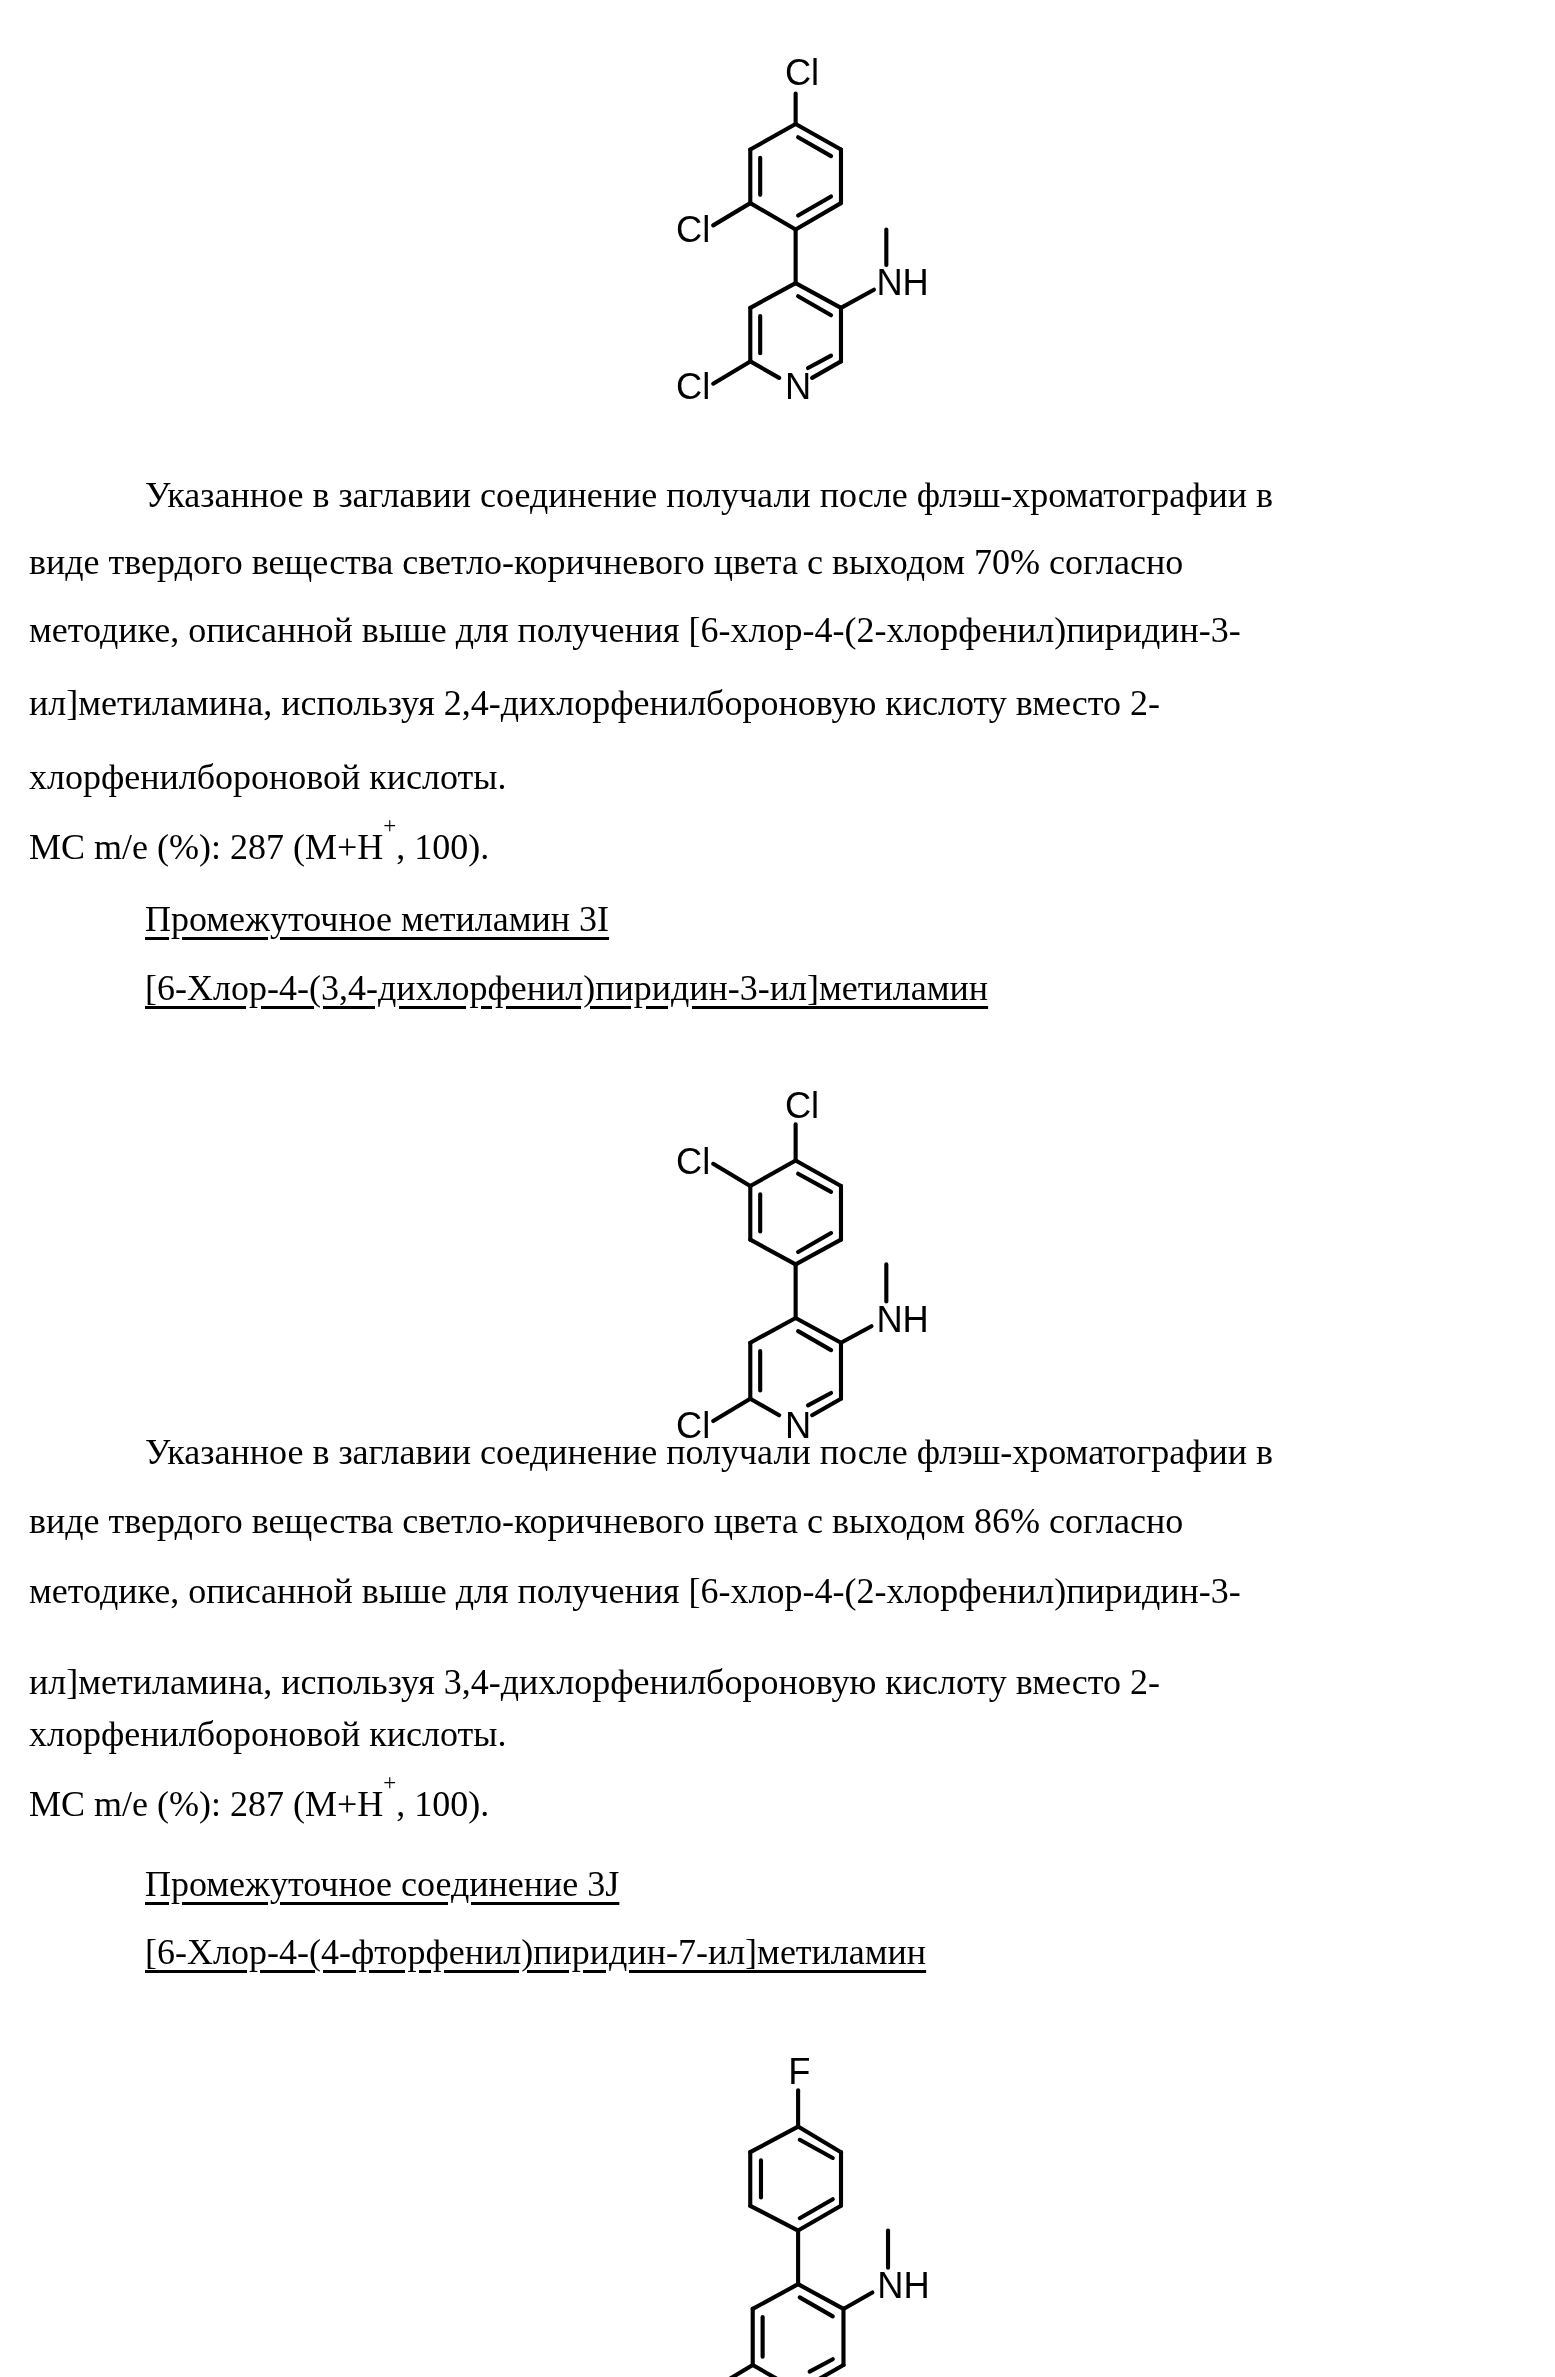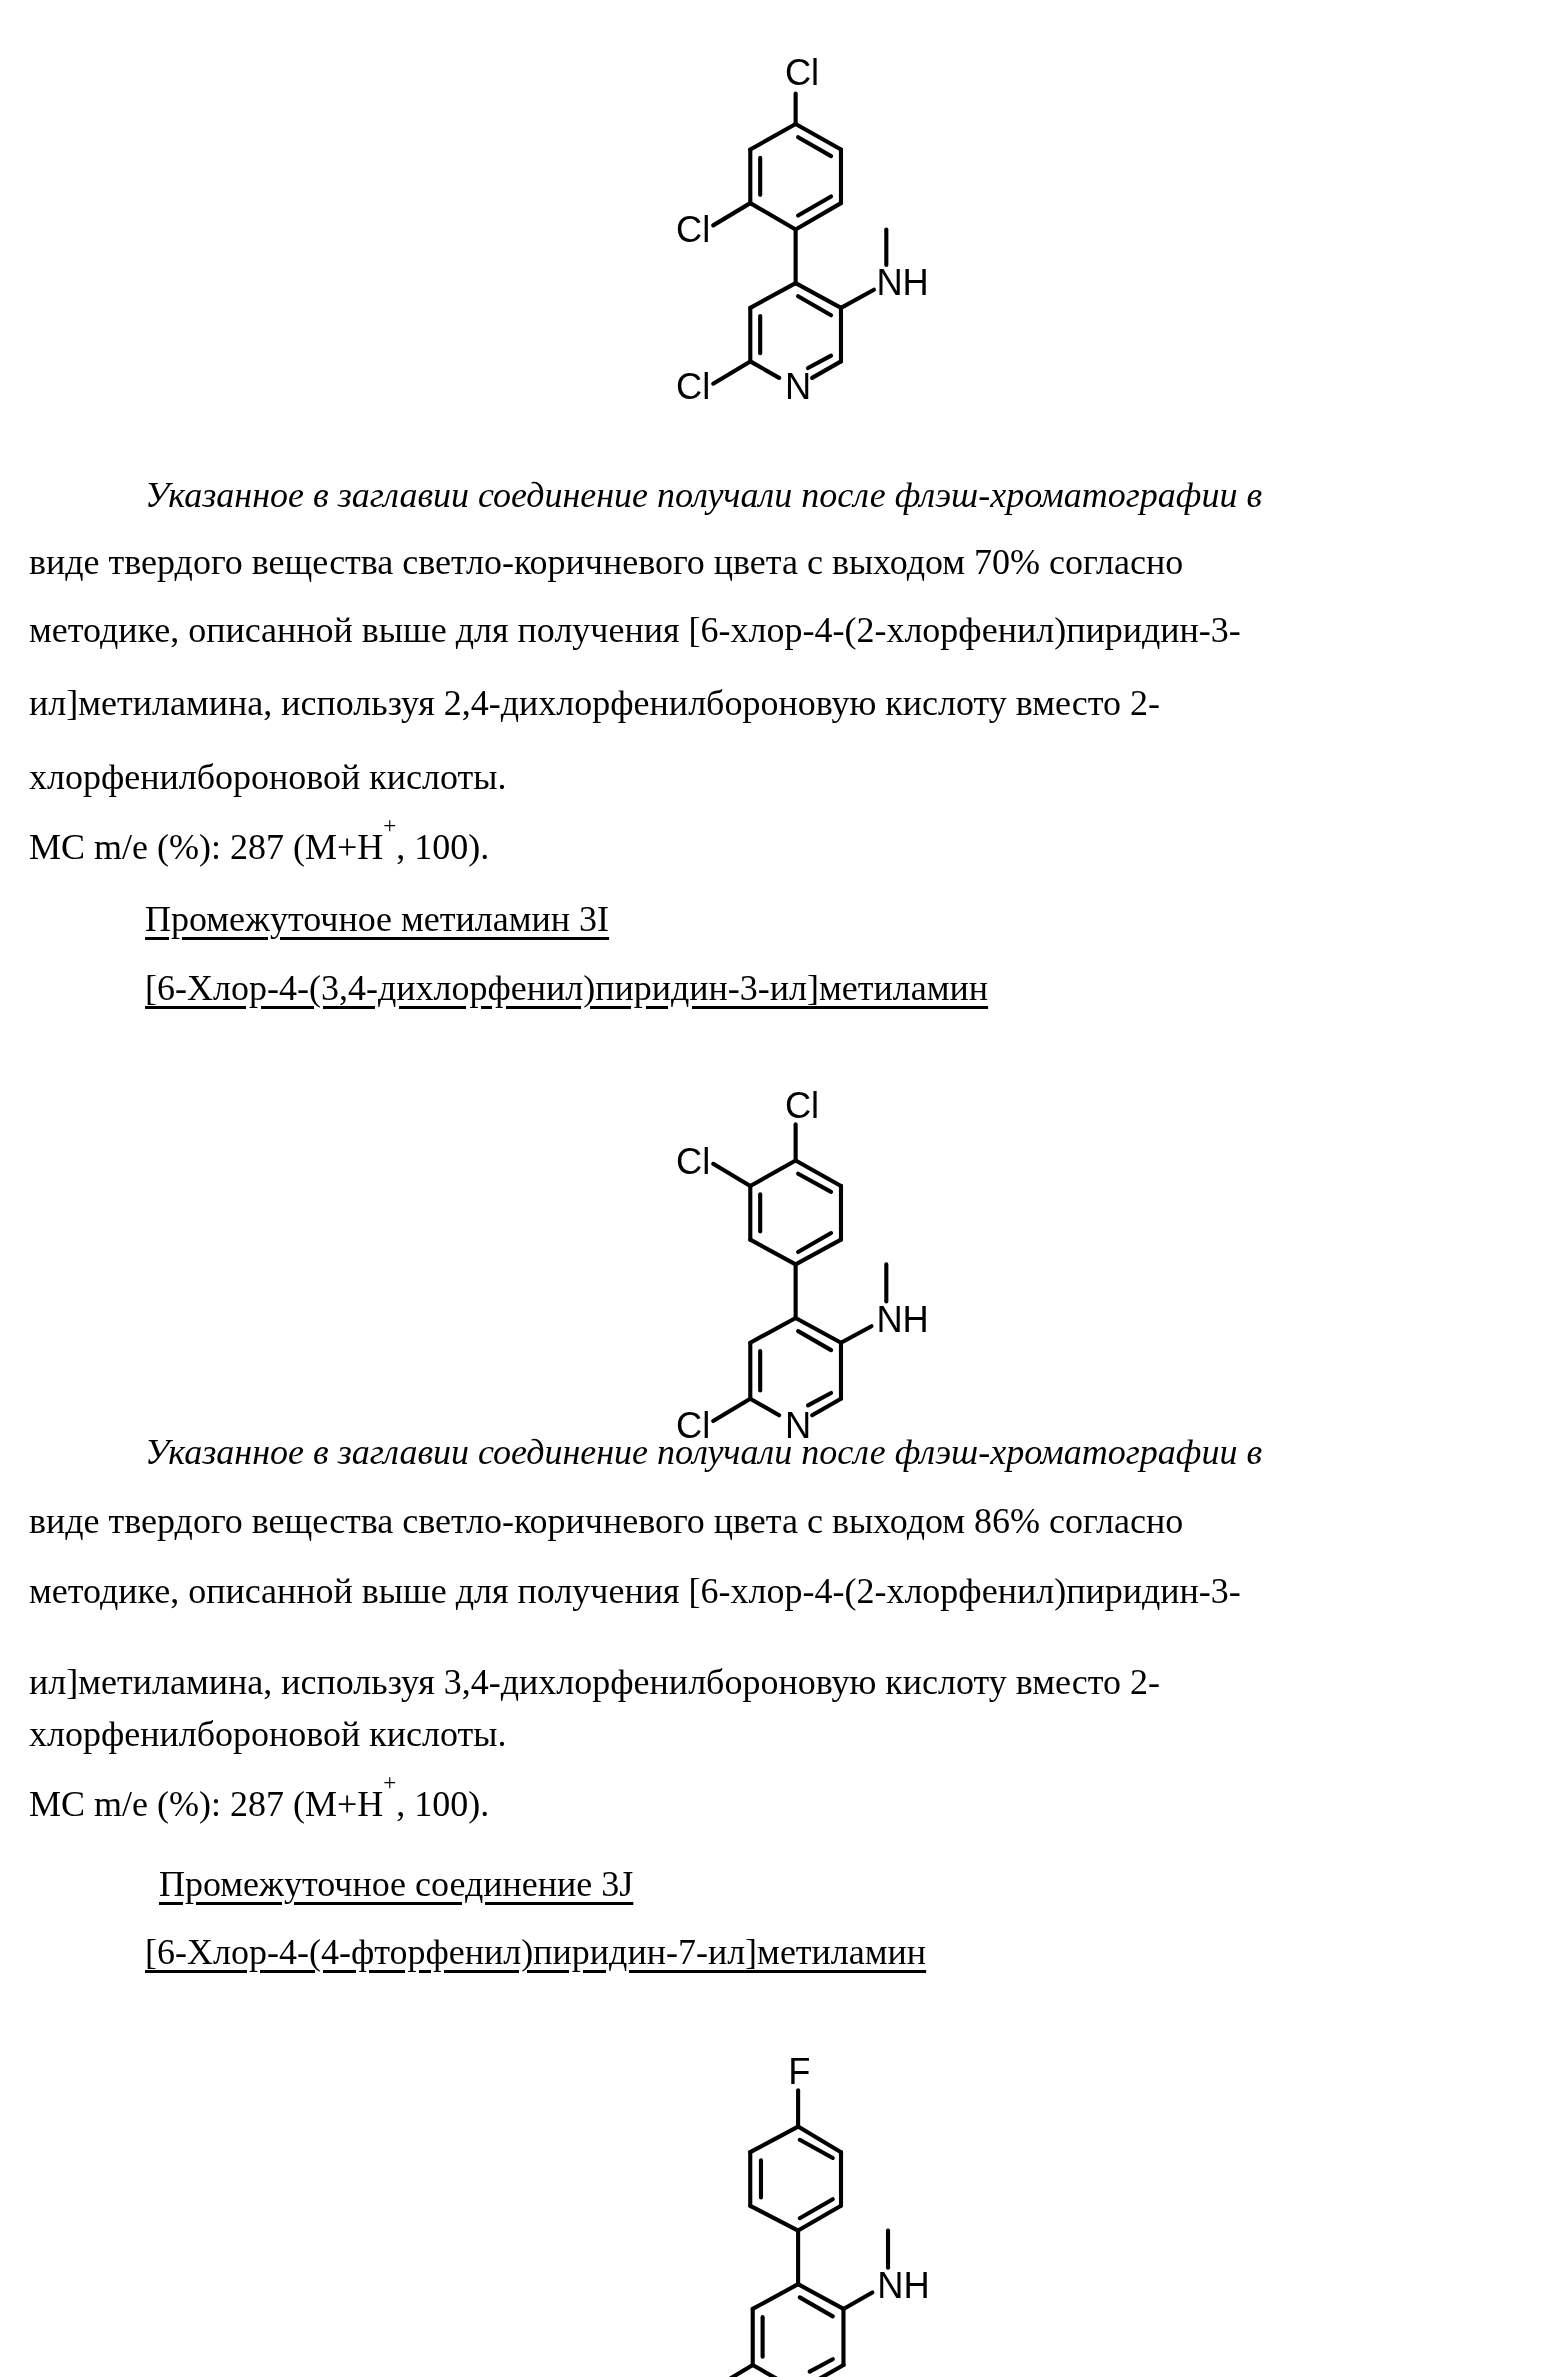--- a/index.html
+++ b/index.html
@@ -1,19 +1,19 @@
 <!DOCTYPE html>
 <html style="font-size:13.2px"><head>
 <meta charset="utf-8">
 <style>
   html, body { margin:0; padding:0; background:#ffffff; }
   body { width:1555px; height:2377px; position:relative; overflow:hidden;
          font-family:"Liberation Serif","DejaVu Serif",serif; color:#000; }
   .line { position:absolute; left:0; font-size:36px; line-height:36px; white-space:nowrap; }
-  .indent { left:145px;font-style:italic; }
+  .indent { left:145px; }
   .first { left:29px; }
   .u { text-decoration:underline; text-decoration-thickness:2.5px; text-underline-offset:5.8px; }
   sup { font-size:23px; position:relative; top:-3.3px; vertical-align:top; line-height:0; }
   .mol { position:absolute;margin-top:44px; }
   .mol svg text { font-family:"Liberation Sans","DejaVu Sans",sans-serif; font-size:44px; }
 </style>
 </head>
 <body>
 
 <div class="mol" style="left:643px; top:0px; width:330px; height:371px;">
@@ -105,21 +105,21 @@
   </svg>
 </div>
 
 <div class="line indent" style="top:1434px;">Указанное в заглавии соединение получали после флэш-хроматографии в</div>
 <div class="line first" style="top:1503px;">виде твердого вещества светло-коричневого цвета с выходом 86% согласно</div>
 <div class="line first" style="top:1573px;">методике, описанной выше для получения [6-хлор-4-(2-хлорфенил)пиридин-3-</div>
 <div class="line first" style="top:1643px;margin-top:21px;">ил]метиламина, используя 3,4-дихлорфенилбороновую кислоту вместо 2-</div>
 <div class="line first" style="top:1716px;">хлорфенилбороновой кислоты.</div>
 <div class="line first" style="top:1786px;"><span>МС m/e (%): 287 (M+H</span><sup>+</sup><span>, 100).</span></div>
 
-<div class="line u" style="left:159px; top:1866px;">Промежуточное соединение 3J</div>
+<div class="line u" style="left:145px; top:1866px;">Промежуточное соединение 3J</div>
 <div class="line u" style="left:145px; top:1934px;">[6-Хлор-4-(4-фторфенил)пиридин-7-ил]метиламин</div>
 
 <div class="mol" style="left:643px; top:2005px; width:330px; height:373px;">
   <svg width="330" height="373" viewBox="0 0 400 452">
     <g stroke="#000" stroke-width="5" fill="none" stroke-linecap="round">
       <line x1="188" y1="50" x2="188" y2="94"></line>
       <line x1="188" y1="94" x2="240" y2="125"></line>
       <line x1="240" y1="125" x2="240" y2="190"></line>
       <line x1="240" y1="190" x2="188" y2="220"></line>
       <line x1="188" y1="220" x2="130" y2="190"></line>

